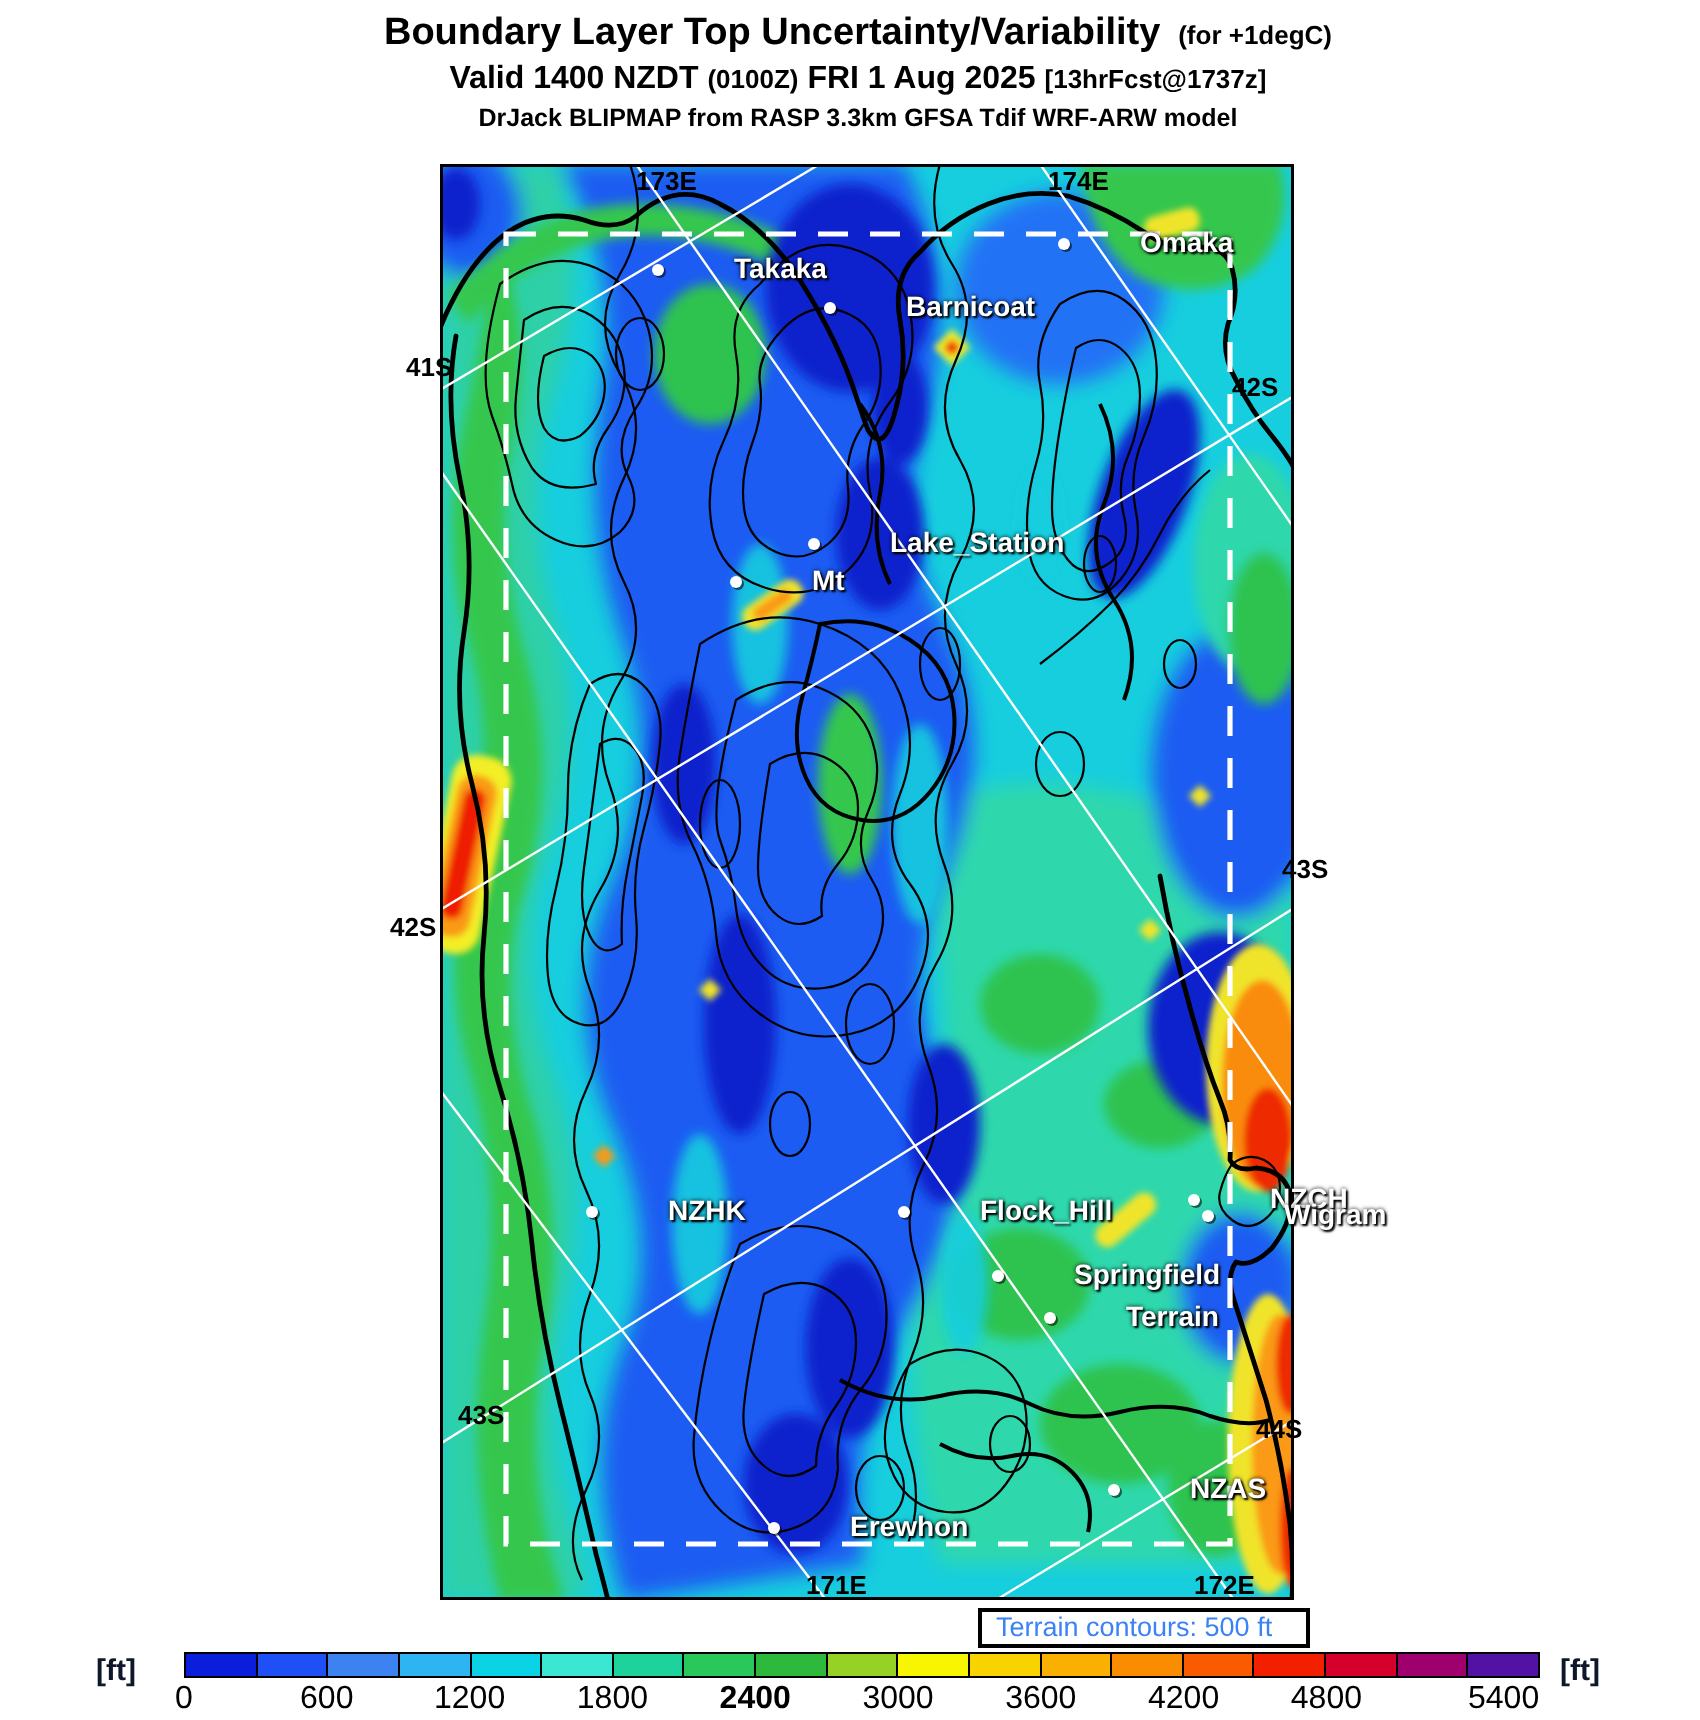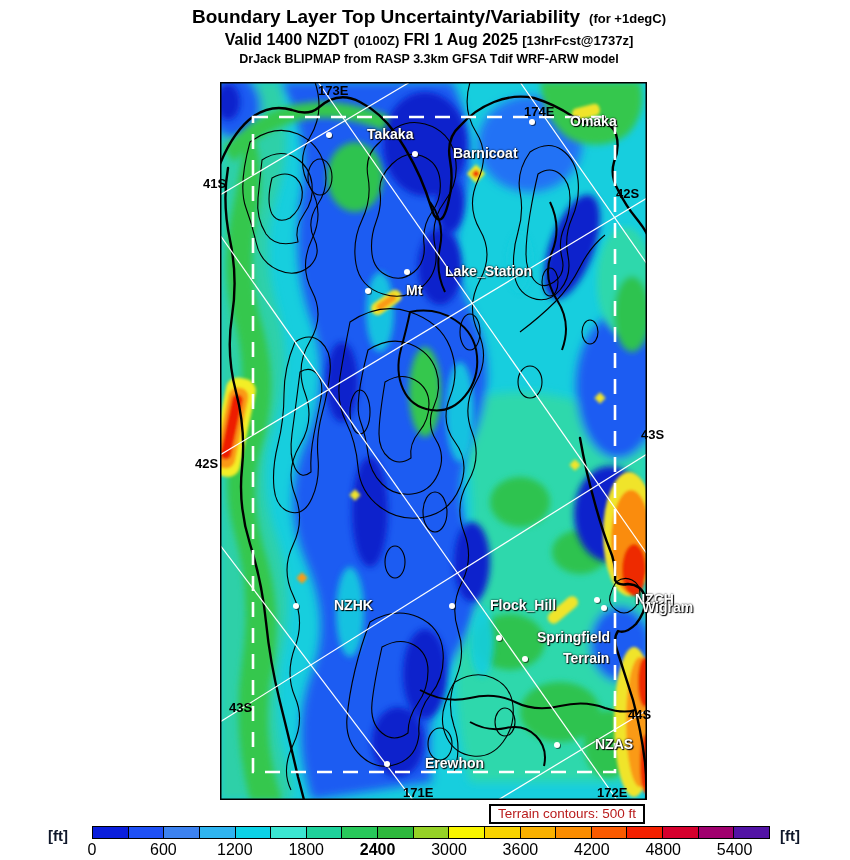--- a/index.html
+++ b/index.html
@@ -16,21 +16,21 @@
   #map-figure{position:absolute;left:220px;top:82px;width:427px;height:718px;}
   #map-svg{display:block;}
   #graticule-layer,#stations-layer{position:absolute;left:0;top:0;width:850px;height:860px;pointer-events:none;}
   .gratlab{position:absolute;font-size:13px;font-weight:bold;color:#000;line-height:13px;white-space:nowrap;}
   .station{position:absolute;width:0;height:0;}
   .station .dot{position:absolute;left:-3px;top:-3px;width:6px;height:6px;border-radius:50%;
                 background:#fff;box-shadow:1px 1px 0 rgba(0,0,0,.55);}
   .station .slabel{position:absolute;left:8px;top:-9px;color:#fff;font-size:14px;font-weight:bold;
                 white-space:nowrap;text-shadow:1px 1px 1px #000,0 0 2px #000;margin-left:30px;}
   #terrain-note{position:absolute;left:489px;top:804px;background:#fff;border:2px solid #000;
-                padding:0 7px 1px 7px;font-size:13.5px;color:#b91c1c;white-space:nowrap;}
+                padding:0 17px 1px 7px;font-size:13.5px;color:#3b82f6;white-space:nowrap;}
   
   #colorbar-segments{position:absolute;left:92px;top:826px;width:678px;height:13px;display:flex;
                 border:1px solid #000;box-sizing:border-box;}
   #colorbar-segments .seg{flex:1;border-right:1px solid #000;}
   #colorbar-segments .seg:last-child{border-right:none;}
   #colorbar-ticks{position:absolute;left:0;top:0;width:850px;height:860px;pointer-events:none;}
   .tick{position:absolute;top:841px;width:70px;text-align:center;font-size:16px;color:#000;}
   .unit{position:absolute;top:827px;font-size:15px;font-weight:bold;color:#0f172a;}
   #unit-left{left:48px;}
   #unit-right{left:780px;}
@@ -205,21 +205,21 @@
         </g>
 
         <rect x="33" y="35" width="362" height="655" fill="none" stroke="#ffffff" stroke-width="2.6" stroke-dasharray="15 11"></rect>
       </g>
       <rect x="0.75" y="0.75" width="425.5" height="716.5" fill="none" stroke="#000" stroke-width="1.5"></rect>
     </svg>
   </div>
 
   <div id="graticule-layer">
       <div class="gratlab" style="left: 318px; top: 84px; text-align: center;">173E</div>
-      <div class="gratlab" style="left: 524px; top: 84px; margin-top: 21px;">174E</div>
+      <div class="gratlab" style="left: 524px; top: 84px;">174E</div>
       <div class="gratlab" style="left: 203px; top: 177px;">41S</div>
       <div class="gratlab" style="left: 195px; top: 457px;">42S</div>
       <div class="gratlab" style="left: 616px; top: 187px;">42S</div>
       <div class="gratlab" style="left: 641px; top: 428px;">43S</div>
       <div class="gratlab" style="left: 229px; top: 701px;">43S</div>
       <div class="gratlab" style="left: 628px; top: 708px;">44S</div>
       <div class="gratlab" style="left: 403px; top: 786px;">171E</div>
       <div class="gratlab" style="left: 597px; top: 786px;">172E</div>
     </div>
   <div id="stations-layer">
@@ -304,17 +304,17 @@
   <div id="colorbar-ticks">
       <div class="tick" style="left: 57px;">0</div>
       <div class="tick" style="left: 128.4px;">600</div>
       <div class="tick" style="left: 199.8px;">1200</div>
       <div class="tick" style="left: 271.2px;">1800</div>
       <div class="tick" style="left: 342.6px; font-weight: bold;">2400</div>
       <div class="tick" style="left: 414px;">3000</div>
       <div class="tick" style="left: 485.4px;">3600</div>
       <div class="tick" style="left: 556.8px;">4200</div>
       <div class="tick" style="left: 628.2px;">4800</div>
-      <div class="tick" style="left: 699.6px;">5400</div>
+      <div class="tick" style="left: 699.6px; text-align: right;">5400</div>
     </div>
   <div class="unit" id="unit-right">[ft]</div>
 
 </div>
 
 </body></html>

